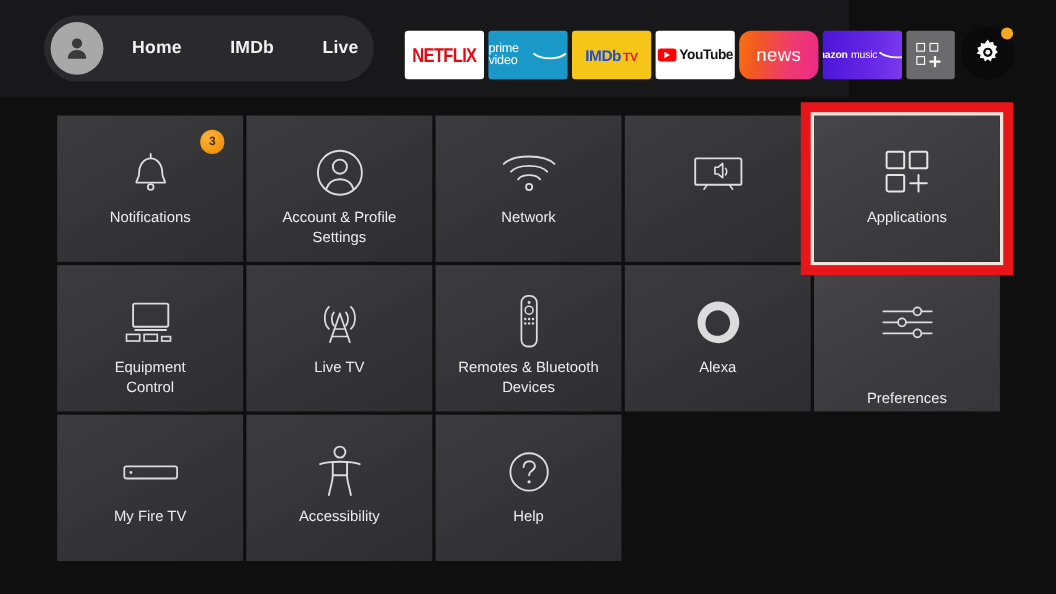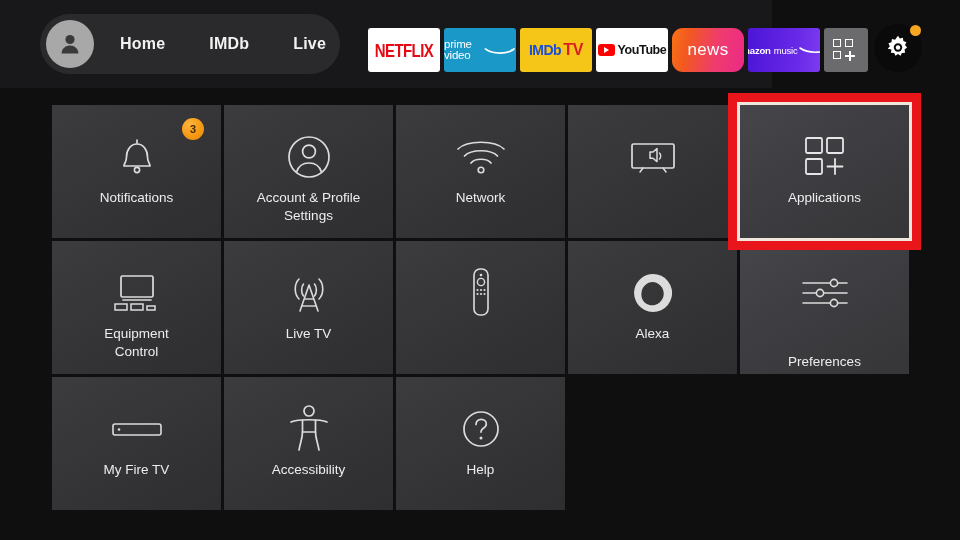--- a/index.html
+++ b/index.html
@@ -84,21 +84,21 @@
     color:#e50914;
     letter-spacing:-0.6px;
     transform: scaleY(1.22);
   }
   .app-prime { background:#1a98c8; flex-direction:row; }
   .pv-text { font-size:11.5px; color:#fff; letter-spacing:-0.2px; line-height:1; }
   .pv-smile { margin-top:1px; }
   .app-imdb { background:#f5c518; }
   .imdb-row { display:flex; align-items:baseline; }
   .imdb-a { font-weight:bold; font-size:14px; color:#1d4ed8; letter-spacing:-0.5px; }
-  .imdb-b { font-weight:bold; font-size:16px; color:#d81f26; margin-left:2px; letter-spacing:-0.3px;}
+  .imdb-b { font-weight:bold; font-size:11px; color:#d81f26; margin-left:2px; letter-spacing:-0.3px;}
   .app-youtube { background:#ffffff; }
   .yt-row { display:flex; align-items:center; gap:3px; }
   .yt-badge {
     width:17px; height:12px; background:#ff0000; border-radius:3px;
     display:flex; align-items:center; justify-content:center;
   }
   .yt-tri { width:0;height:0;border-left:5px solid #fff;border-top:3.2px solid transparent;border-bottom:3.2px solid transparent;margin-left:1px;}
   .yt-text { font-weight:bold; font-size:12.5px; color:#141414; letter-spacing:-0.4px;}
   .app-news { background: linear-gradient(100deg,#f97316 0%,#f2591f 22%,#ef3b6e 62%,#ec2a87 100%); border-radius: 11px; }
   .news-text { font-size:17px; color:#fff; letter-spacing:.3px; }
@@ -373,20 +373,22 @@
           <circle cx="15" cy="8" r="1.3" fill="#dcdcdc"></circle>
           <circle cx="15" cy="15" r="3.6" stroke="#dcdcdc" stroke-width="1.4" fill="none"></circle>
           <circle cx="11.5" cy="23" r="1.1" fill="#dcdcdc"></circle>
           <circle cx="15" cy="23" r="1.1" fill="#dcdcdc"></circle>
           <circle cx="18.5" cy="23" r="1.1" fill="#dcdcdc"></circle>
           <circle cx="11.5" cy="27" r="1.1" fill="#dcdcdc"></circle>
           <circle cx="15" cy="27" r="1.1" fill="#dcdcdc"></circle>
           <circle cx="18.5" cy="27" r="1.1" fill="#dcdcdc"></circle>
         </svg>
       </div>
+      <div class="cell-label">Remotes &amp; Bluetooth
+Devices</div>
     </div>
 
     <div class="cell">
       <div class="cell-icon">
         <svg width="46" height="46" viewBox="0 0 46 46">
           <path d="M23 4 a19 19 0 1 1 -8.4 36 v-7.5 a11.6 11.6 0 1 0 8.4 -20.4 a11.6 11.6 0 0 0 -11.6 11.6 a11.6 11.6 0 0 0 3.2 8.8 v7.5 A19 19 0 0 1 23 4 z" fill="#dcdcdc"></path>
         </svg>
       </div>
       <div class="cell-label">Alexa</div>
     </div>

